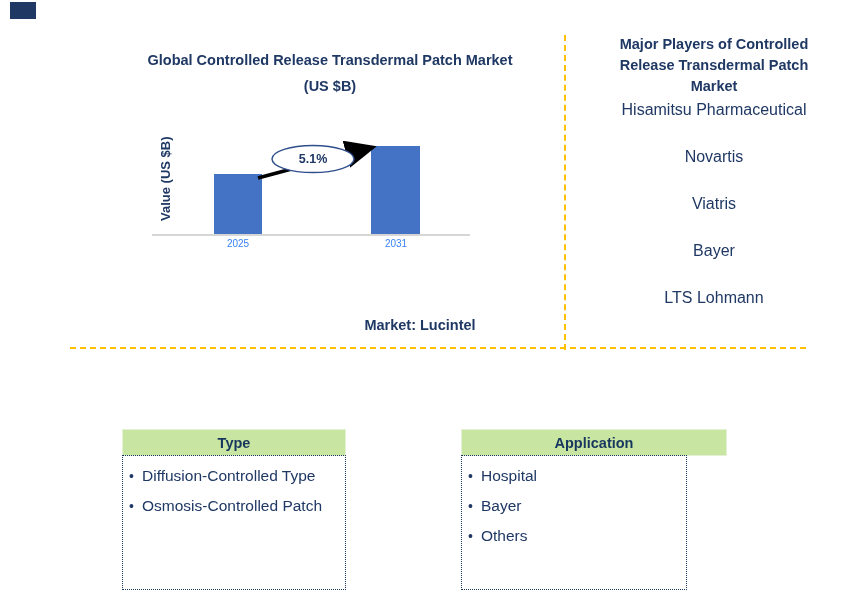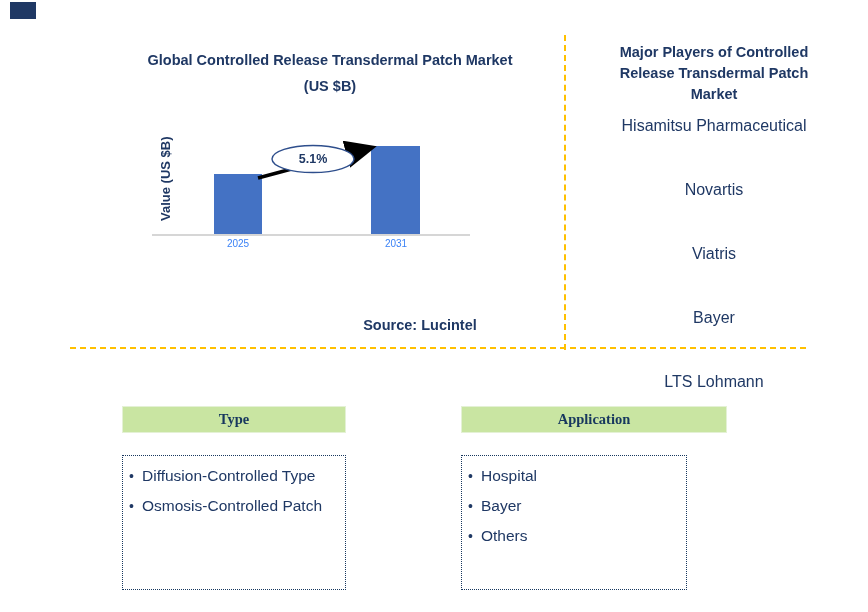--- a/index.html
+++ b/index.html
@@ -31,30 +31,30 @@
           font-weight:bold;font-size:12.5px;color:#1F3864;}
   .source{position:absolute;left:300px;top:317px;width:240px;text-align:center;
           font-weight:bold;font-size:14.5px;color:#1F3864;}
 
   
   .vline{position:absolute;left:564px;top:35px;height:315px;width:0;border-left:2px dashed #FFC000;}
   .hline{position:absolute;left:70px;top:347px;width:736px;height:0;border-top:2px dashed #FFC000;}
 
   
   .right-panel{position:absolute;left:570px;top:30px;width:288px;text-align:center;}
-  .rp-title{font-weight:bold;font-size:14.5px;line-height:21px;width:222px;margin:12px auto;color:#1F3864;}
-  .players{display:flex;flex-direction:column;gap:46px;font-size:16px;color:#1F3864;}
+  .rp-title{font-weight:bold;font-size:14.5px;line-height:21px;width:222px;margin:4px auto;color:#1F3864;}
+  .players{display:flex;flex-direction:column;gap:29px;font-size:16px;color:#1F3864;}
 
   
   .opps-box{position:absolute;left:72px;top:366px;width:738px;height:41px;box-sizing:border-box;
             border:2px dotted #1F3864;display:flex;align-items:center;justify-content:center;
             font-weight:bold;font-size:15px;color:#1F3864;}
-  .col-header{position:absolute;top:406px;height:27px;box-sizing:border-box;background:#C9E5A2;
+  .col-header{position:absolute;top:429px;height:27px;box-sizing:border-box;background:#C9E5A2;
               border:1px solid #E4F1D5;display:flex;align-items:center;justify-content:center;
-              font-weight:bold;font-size:14.5px;color:#17375E;font-family:Liberation Serif, serif;}
+              font-weight:bold;font-size:14.5px;color:#17375E;}
   .h0{left:122px;width:224px;}
   .h1{left:461px;width:266px;}
   .list-box{position:absolute;top:455px;height:135px;box-sizing:border-box;
             border:1.5px dotted #17375E;padding:5px 6px;}
   .lb0{left:122px;width:224px;}
   .lb1{left:461px;width:226px;}
   .li{display:flex;font-size:15.5px;line-height:30px;color:#1F3864;}
   .blt{flex:none;width:13px;font-size:14px;}
 </style>
 </head>
@@ -79,21 +79,21 @@
         </marker>
       </defs>
       <line x1="106" y1="46" x2="218" y2="16" stroke="#000000" stroke-width="3.5" marker-end="url(#ah)"></line>
       <ellipse cx="161" cy="27" rx="41" ry="13.5" fill="#ffffff" stroke="#2E4E8C" stroke-width="1.4"></ellipse>
     </svg>
     <div class="growth">5.1%</div>
     <div class="xlab xlab0">2025</div>
     <div class="xlab xlab1">2031</div>
   </div>
 
-  <div class="source">Source: Lucintel</div>
+  <div class="source">Market: Lucintel</div>
 
   <div class="vline"></div>
   <div class="hline"></div>
 
   <div class="right-panel">
     <div class="rp-title">Major Players of Controlled Release Transdermal Patch Market</div>
     <div class="players">
         <div>Hisamitsu Pharmaceutical</div>
         <div>Novartis</div>
         <div>Viatris</div>

